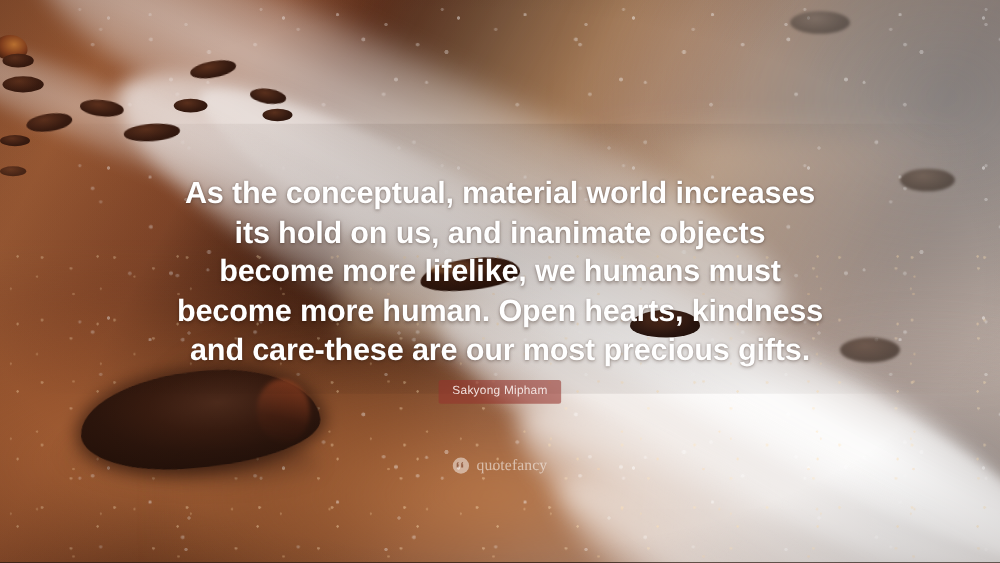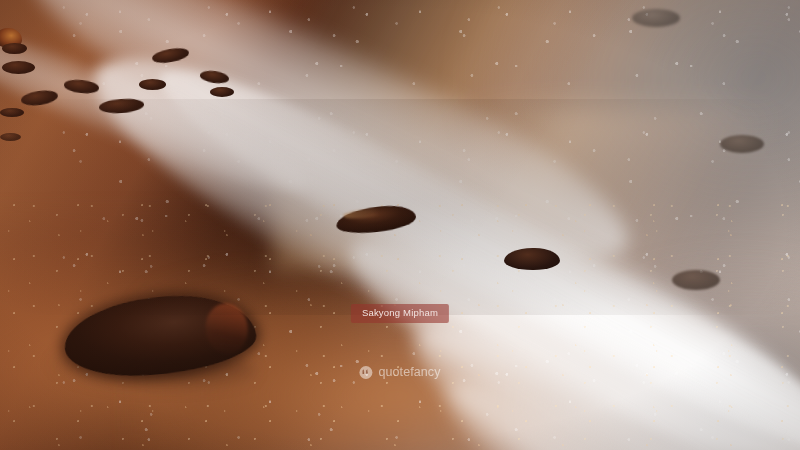--- a/index.html
+++ b/index.html
@@ -367,21 +367,21 @@
   #watermark .wm-mark {
     width:13px; height:13px;
     border-radius:50%;
     background:rgba(255,255,255,.78);
     display:flex; align-items:center; justify-content:center;
     flex:0 0 auto;
   }
   #watermark .wm-mark svg { display:block; }
   #watermark .wm-text {
     color:rgba(255,255,255,.86);
-    font-family:Liberation Sans, sans-serif;
+    font-family:Liberation Serif, serif;
     font-size:12.5px;
     letter-spacing:.1px;
     line-height:13px;
     white-space:nowrap;
   }
 </style>
 </head>
 <body>
 
 <div id="stage">
@@ -427,20 +427,25 @@
     <div class="pebble pb9"></div>
     <div class="pebble pb10"></div>
     <div class="pebble pb11"></div>
 
     <div class="layer-darken-text"></div>
     <div class="layer-tone"></div>
   </div>
 
   <div class="content">
 
+    <div id="quote-text">As the conceptual, material world increases
+its hold on us, and inanimate objects
+become more lifelike, we humans must
+become more human. Open hearts, kindness
+and care-these are our most precious gifts.</div>
 
     <div id="author-badge">Sakyong Mipham</div>
 
     <div id="watermark">
       <span class="wm-mark">
         <svg width="9" height="9" viewBox="0 0 9 9" aria-hidden="true">
           <path d="M1.1 5.9V3.2c0-.9.6-1.5 1.5-1.6v.9c-.4.1-.6.4-.6.8h.7v2.6H1.1zm3.6 0V3.2c0-.9.6-1.5 1.5-1.6v.9c-.4.1-.6.4-.6.8h.7v2.6H4.7z" fill="#8a5a48"></path>
         </svg>
       </span>
       <span class="wm-text">quotefancy</span>

